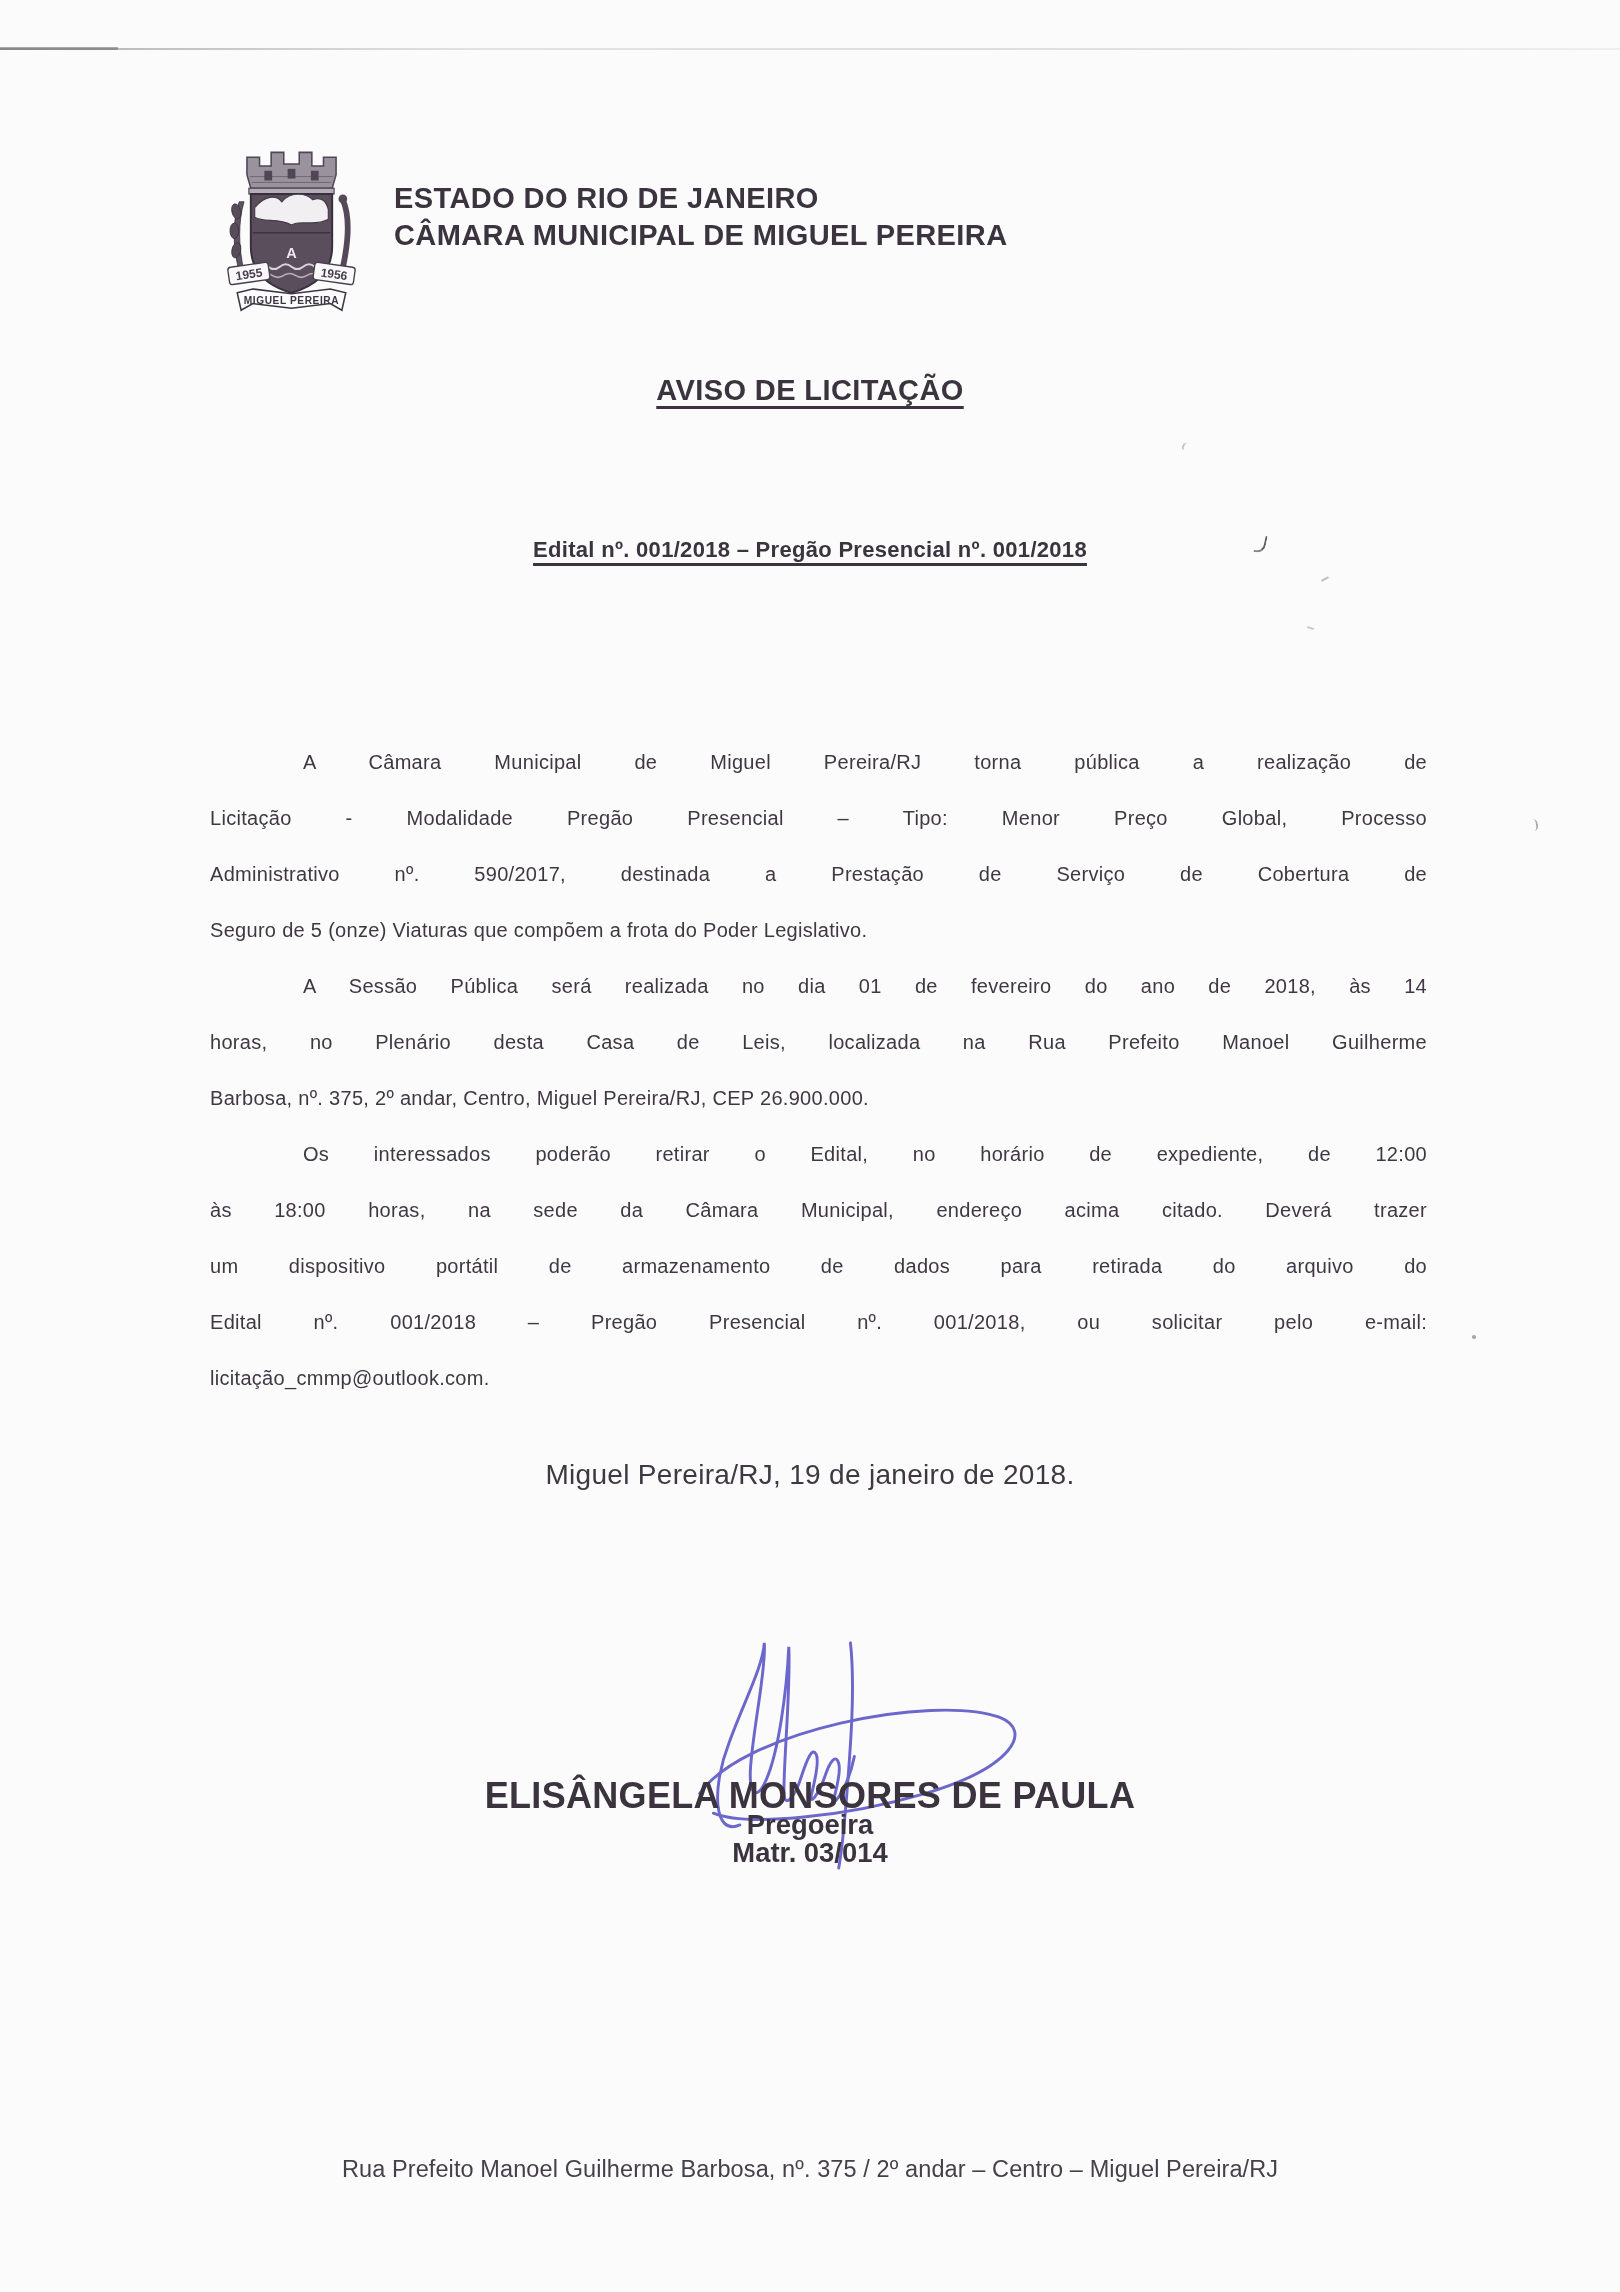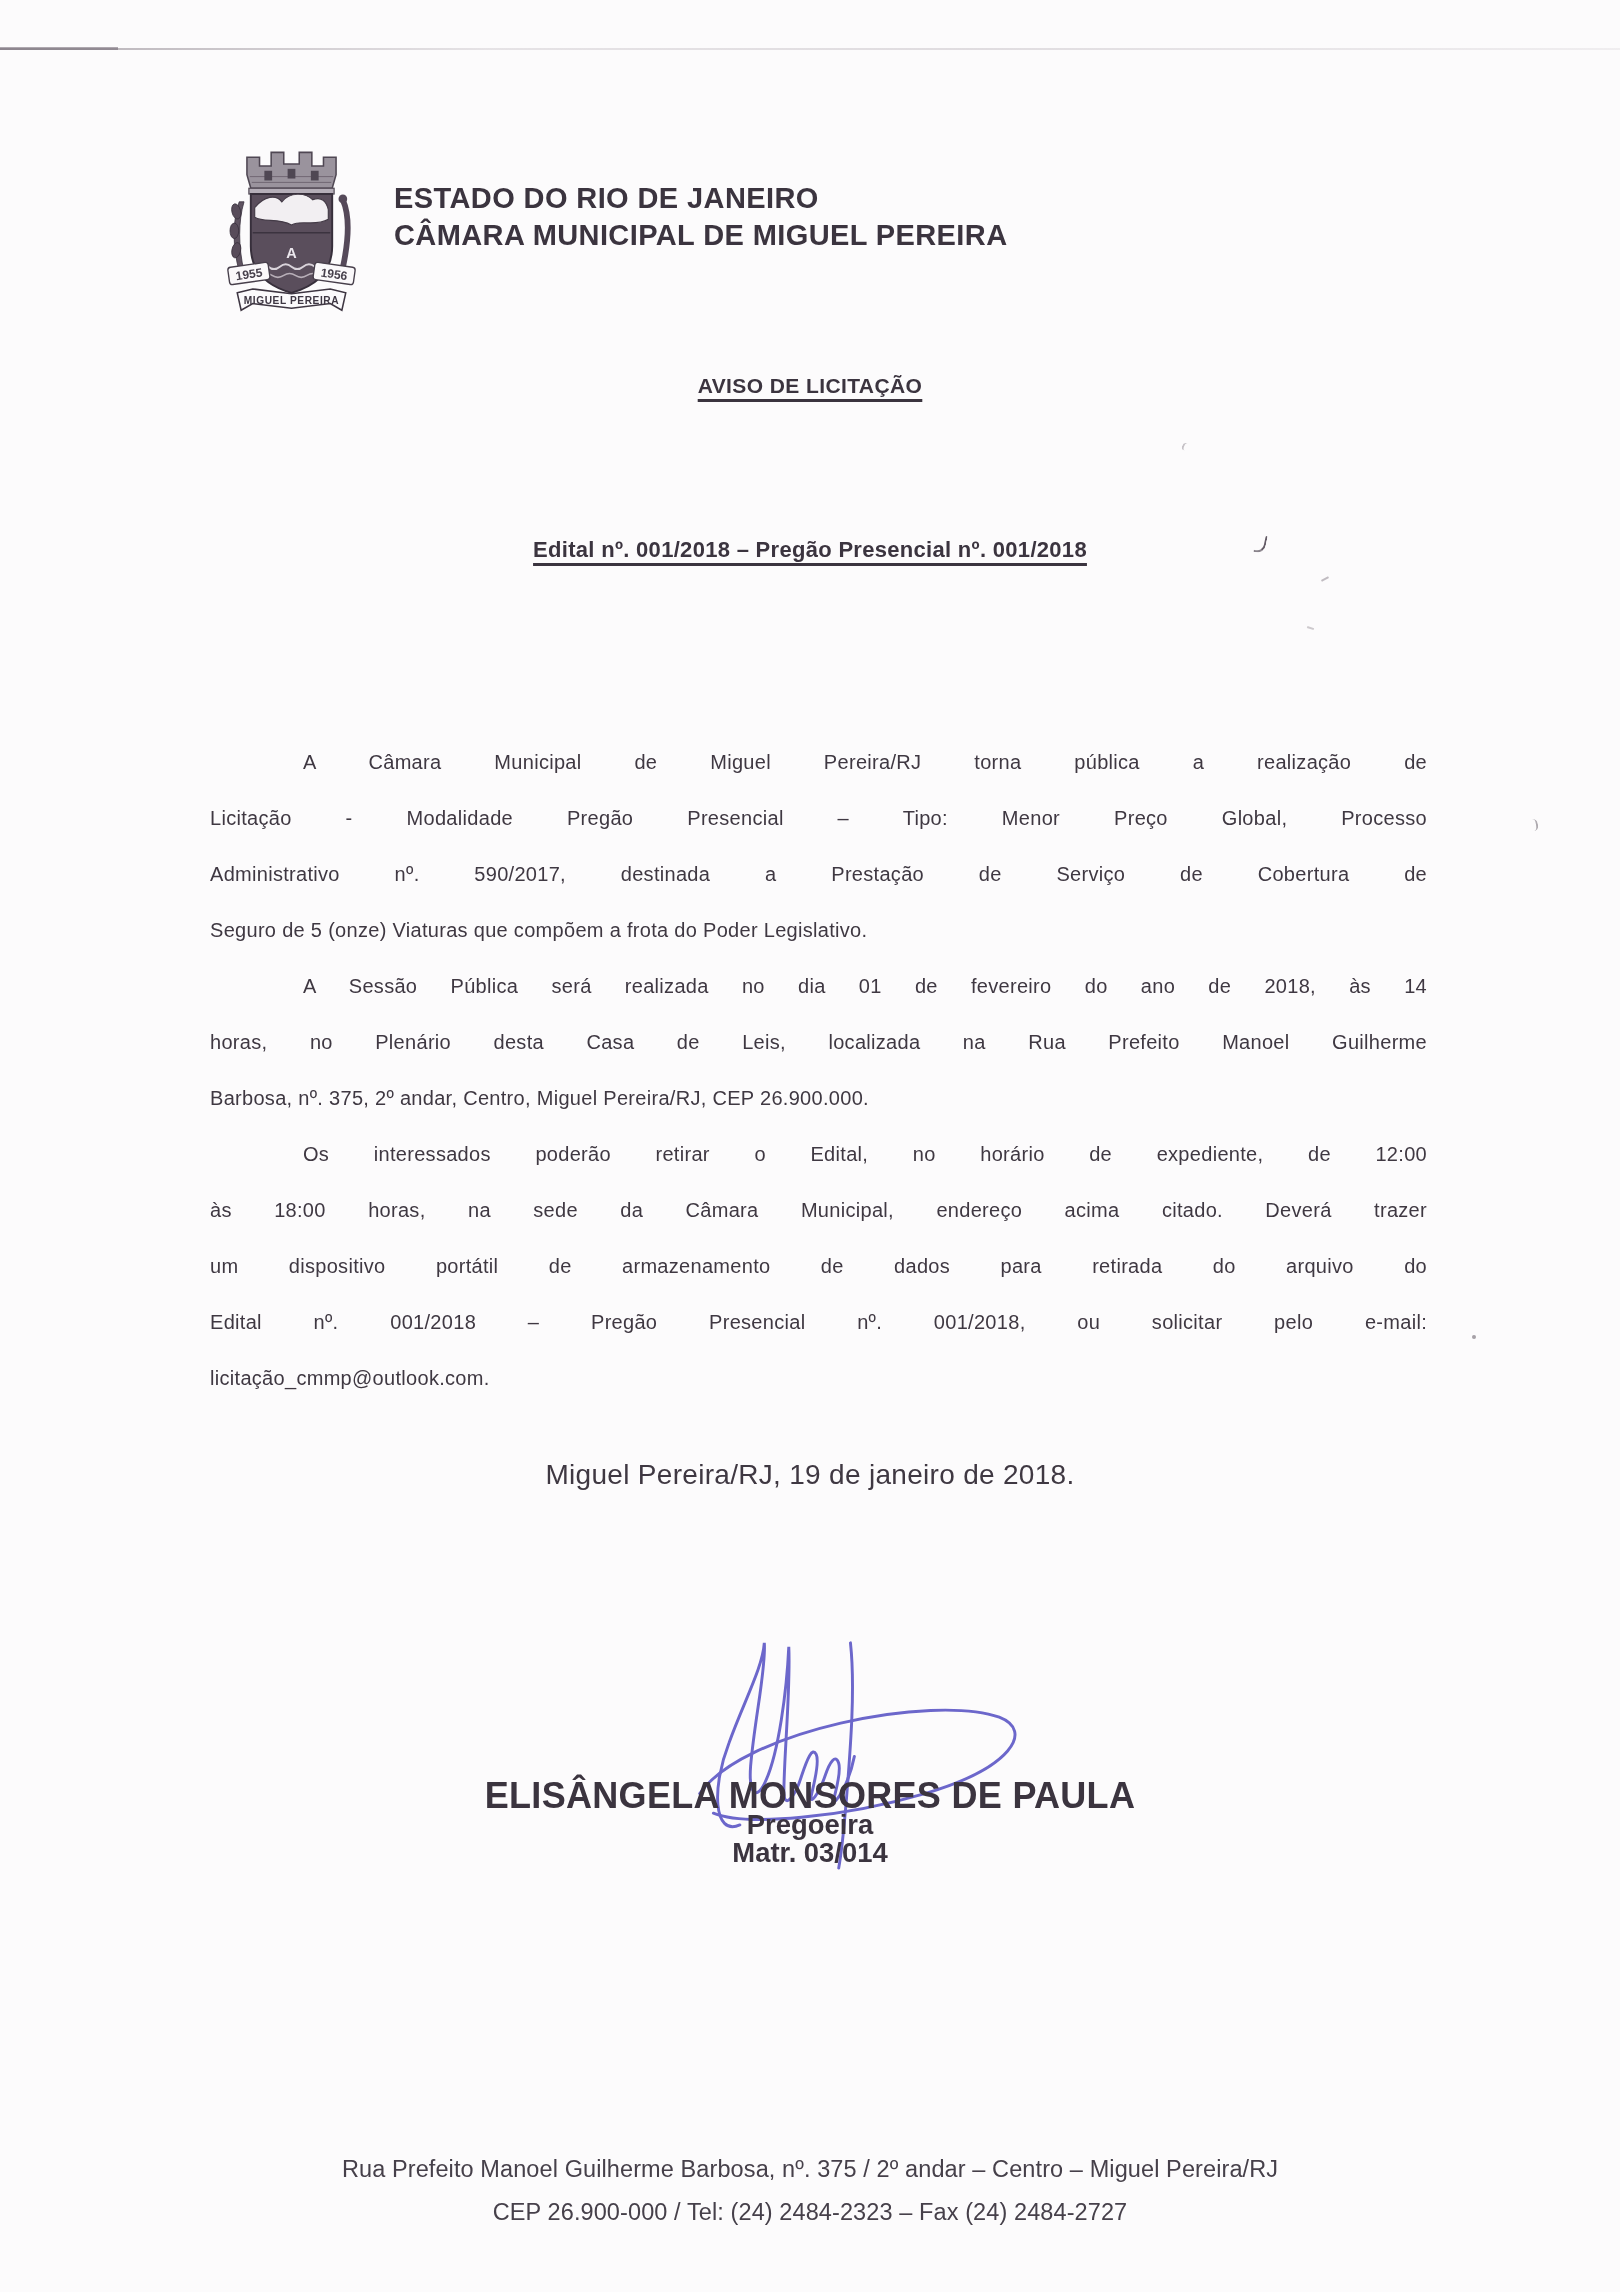--- a/index.html
+++ b/index.html
@@ -25,21 +25,21 @@
   .speck.s6{left:1472px;top:1335px;width:3.9px;height:3.9px;border-radius:50%;background:rgba(80,70,82,.5);}
 
   
   .crest{position:absolute;left:214px;top:137px;width:155px;height:178px;}
 
   
   .org{position:absolute;left:394px;top:180px;font-weight:bold;font-size:29px;line-height:37px;color:#3b343f;letter-spacing:0.4px;}
 
   
   .center-row{position:absolute;left:0;width:1620px;text-align:center;}
-  .doc-title{top:374px;font-weight:bold;font-size:21px;color:#3b343f;letter-spacing:0.4px;}
+  .doc-title{top:374px;font-weight:bold;font-size:29px;color:#3b343f;letter-spacing:0.4px;}
   .doc-title span, .doc-subtitle span{
     text-decoration:underline;text-decoration-thickness:2.9px;text-underline-offset:5.9px;}
   .doc-subtitle{top:537px;font-weight:bold;font-size:22px;color:#3b343f;letter-spacing:0.3px;}
 
   
   .body-text{position:absolute;left:210px;top:734px;width:1217px;font-size:20px;letter-spacing:0.3px;color:#3f3842;}
   .body-text .line{line-height:56px;height:56px;text-align:justify;text-align-last:justify;white-space:nowrap;}
   .body-text .line.first{text-indent:93px;}
   .body-text .line.last{text-align-last:left;white-space:normal;}
 
@@ -152,17 +152,16 @@
   </svg>
 
   <div class="center-row signer">
     <div class="name">ELISÂNGELA MONSORES DE PAULA</div>
     <div class="role">Pregoeira</div>
     <div class="matr">Matr. 03/014</div>
   </div>
 
   <div class="center-row footer">
     <div>Rua Prefeito Manoel Guilherme Barbosa, nº. 375 / 2º andar – Centro – Miguel Pereira/RJ</div>
-    <div>CEP 26.900-000 / Tel: (24) 2484-2323 – Fax (24) 2484-2727</div>
   </div>
 
 </div>
 
 
 </body></html>

